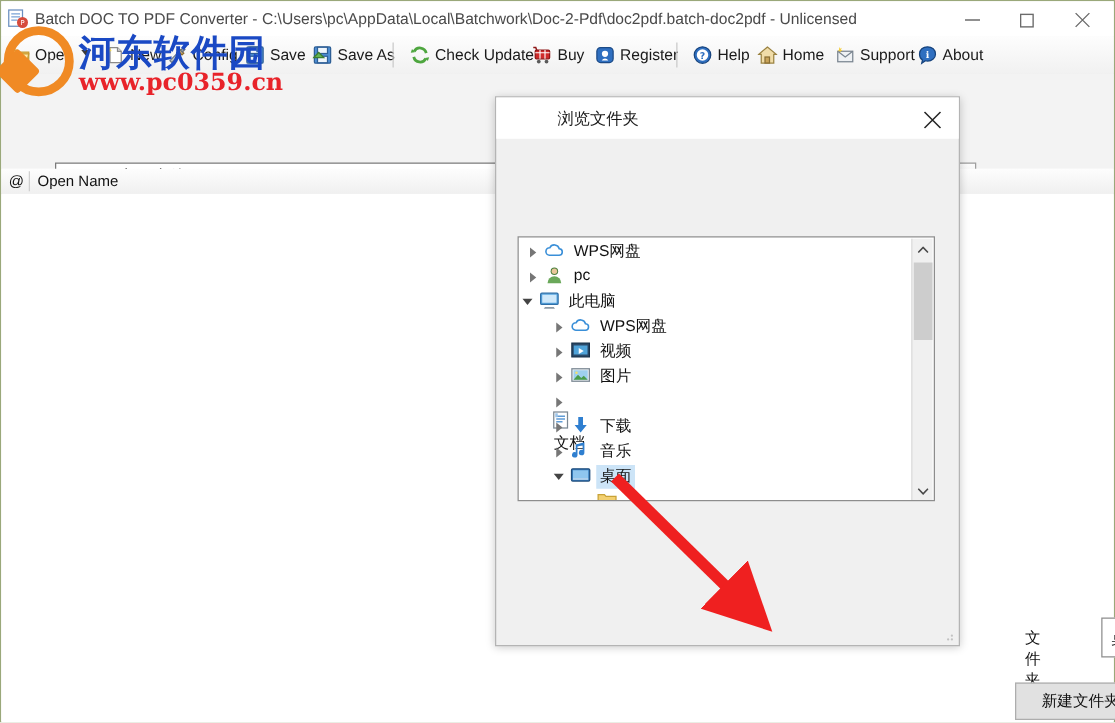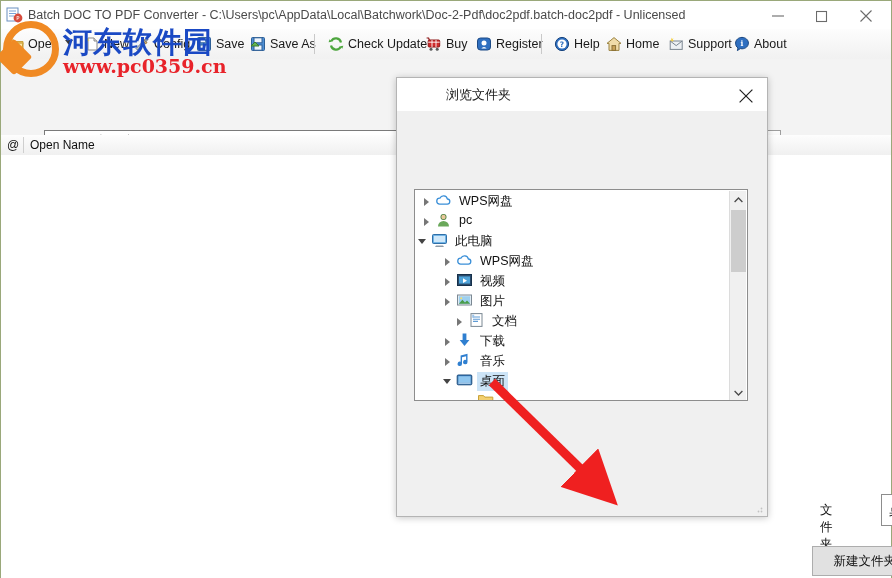--- a/index.html
+++ b/index.html
@@ -383,21 +383,21 @@
             <i></i>
           </span>
           <span class="tw-ico"><svg width="17" height="16" viewBox="0 0 17 16">
               <rect x="1.5" y="3" width="14" height="10" fill="#eef2f6" stroke="#7b8893"></rect>
               <rect x="2.8" y="4.2" width="11.4" height="7.6" fill="#9ed0ef"></rect>
               <path d="M2.8 11.8l3.6-4 2.6 2.6 2-1.8 3.2 3.2z" fill="#4a9c4a"></path>
               <circle cx="5.2" cy="6.2" r="1" fill="#f6e06a"></circle>
             </svg></span>
           <span class="tw-label">图片</span>
         </div>
-        <div class="tree-row" style="padding-left: 37px;">
+        <div class="tree-row" style="padding-left: 25px; flex-direction: column;">
           <span class="tw-arrow">
             <i></i>
           </span>
           <span class="tw-ico"><svg width="17" height="16" viewBox="0 0 17 16">
               <rect x="3" y="1.6" width="11" height="12.8" fill="#fff" stroke="#7b8893"></rect>
               <path d="M5 5h7M5 7.2h7M5 9.4h5" stroke="#5f9bd5" stroke-width="1.1"></path>
               <rect x="4.2" y="2.6" width="2" height="3.2" fill="#9cc3e8"></rect>
             </svg></span>
           <span class="tw-label">文档</span>
         </div>

